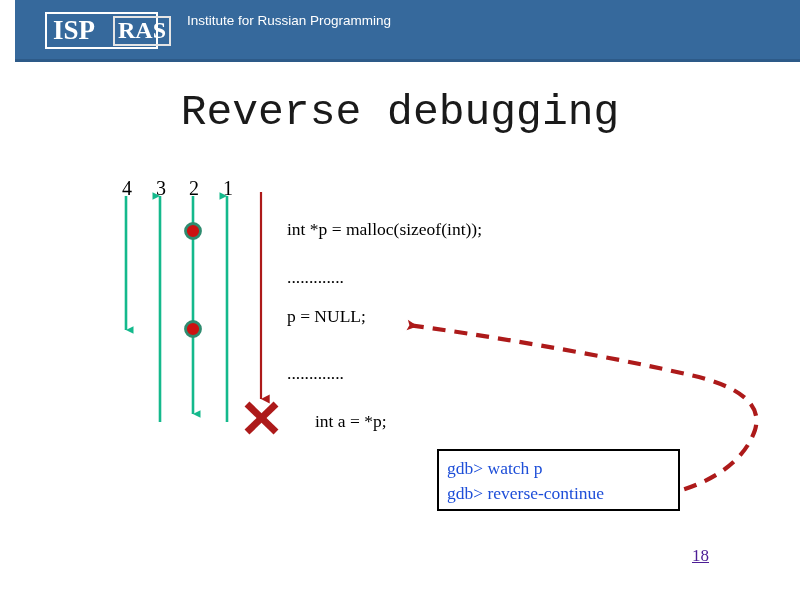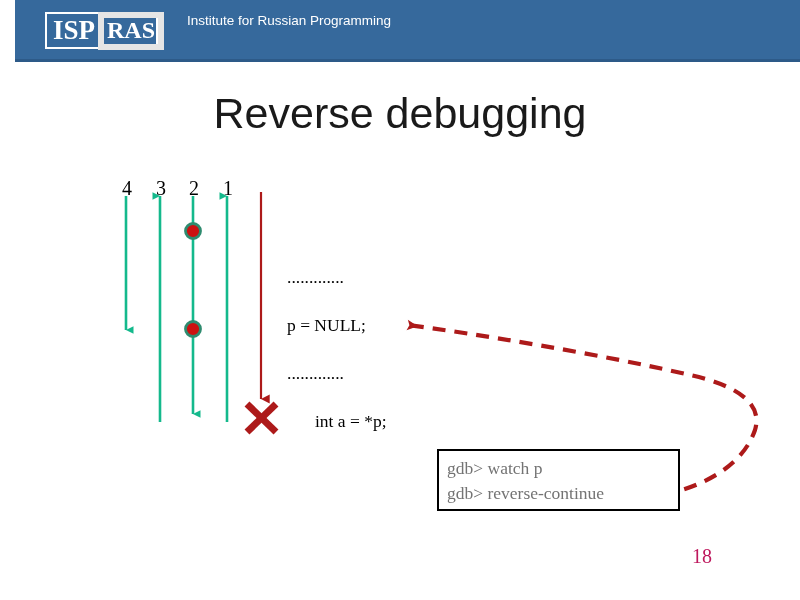--- a/index.html
+++ b/index.html
@@ -37,22 +37,22 @@
   }
   #logo-isp {
     font-family: "Liberation Serif", serif;
     font-weight: bold;
     font-size: 27px;
     line-height: 27px;
     color: #ffffff;
     letter-spacing: 0px;
   }
   #logo-ras-box {
-    margin-left: 3px;
-    border: 6px solid #e5e5e5;
+    margin-left: 18px;
+    border: 2px solid #e5e5e5;
     padding: 0 3px 1px 3px;
     box-sizing: border-box;
   }
   #logo-ras {
     font-family: "Liberation Serif", serif;
     font-weight: bold;
     font-size: 24px;
     line-height: 25px;
     color: #ffffff;
   }
@@ -65,21 +65,21 @@
     color: #ffffff;
     white-space: pre-line;
   }
 
   
   #slide-title {
     position: absolute;
     left: 0; top: 88px;
     width: 800px;
     text-align: center;
-    font-family: Liberation Sans, sans-serif;
+    font-family: Liberation Mono, monospace;
     font-weight: normal;
     font-size: 43px;
     line-height: 50px;
     color: #1a1a1a;
   }
 
   
   .code-line {
     position: absolute;
     font-family: "Liberation Serif", serif;
@@ -107,32 +107,33 @@
     width: 243px; height: 62px;
     border: 2px solid #000000;
     background: #ffffff;
     box-sizing: border-box;
     padding: 5px 0 0 8px;
   }
   .gdb-line {
     font-family: "Liberation Serif", serif;
     font-size: 17.5px;
     line-height: 25px;
-    color: #737373;
+    color: #1d4ed8;
     white-space: pre;
   }
 
   
   #page-number {
     position: absolute;
     left: 692px; top: 546px;
     font-family: "Liberation Serif", serif;
-    font-size: 20px;
+    font-size: 17px;
     line-height: 20px;
-    color: #be185d;
+    color: #4c1d95;
+    text-decoration: underline;
   }
 
   
   #vector-layer {
     position: absolute;
     left: 0; top: 0;
     width: 800px; height: 600px;
     pointer-events: none;
   }
 </style>
@@ -151,22 +152,23 @@
     <div id="inst-name"><span>Institute for Russian Programming</span><br></div>
   </div>
 
   <div id="slide-title">Reverse debugging</div>
 
   <div class="lane-num" style="left:117px; top:178px;">4</div>
   <div class="lane-num" style="left:151px; top:178px;">3</div>
   <div class="lane-num" style="left:184px; top:178px;">2</div>
   <div class="lane-num" style="left:218px; top:178px;">1</div>
 
+  <div class="code-line" style="left:287px; top:219px;">int *p = malloc(sizeof(int));</div>
   <div class="code-line" style="left:287px; top:267px;">.............</div>
-  <div class="code-line" style="left:287px; top:315px;">p = NULL;</div>
+  <div class="code-line" style="left:287px; top:306px;">p = NULL;</div>
   <div class="code-line" style="left:287px; top:363px;">.............</div>
   <div class="code-line" style="left:287px; top:411px;margin-left:28px;">int a = *p;</div>
 
   <svg id="vector-layer" viewBox="0 0 800 600">
     <defs>
       <marker id="gr-down" markerWidth="10" markerHeight="10" refX="5" refY="8.5" orient="auto" markerUnits="userSpaceOnUse">
         <path d="M1.2,1 L5,8.6 L8.8,1 Z" fill="#14b98c"></path>
       </marker>
       <marker id="gr-up" markerWidth="10" markerHeight="10" refX="5" refY="8.5" orient="auto" markerUnits="userSpaceOnUse">
         <path d="M1.2,1 L5,8.6 L8.8,1 Z" fill="#14b98c"></path>

